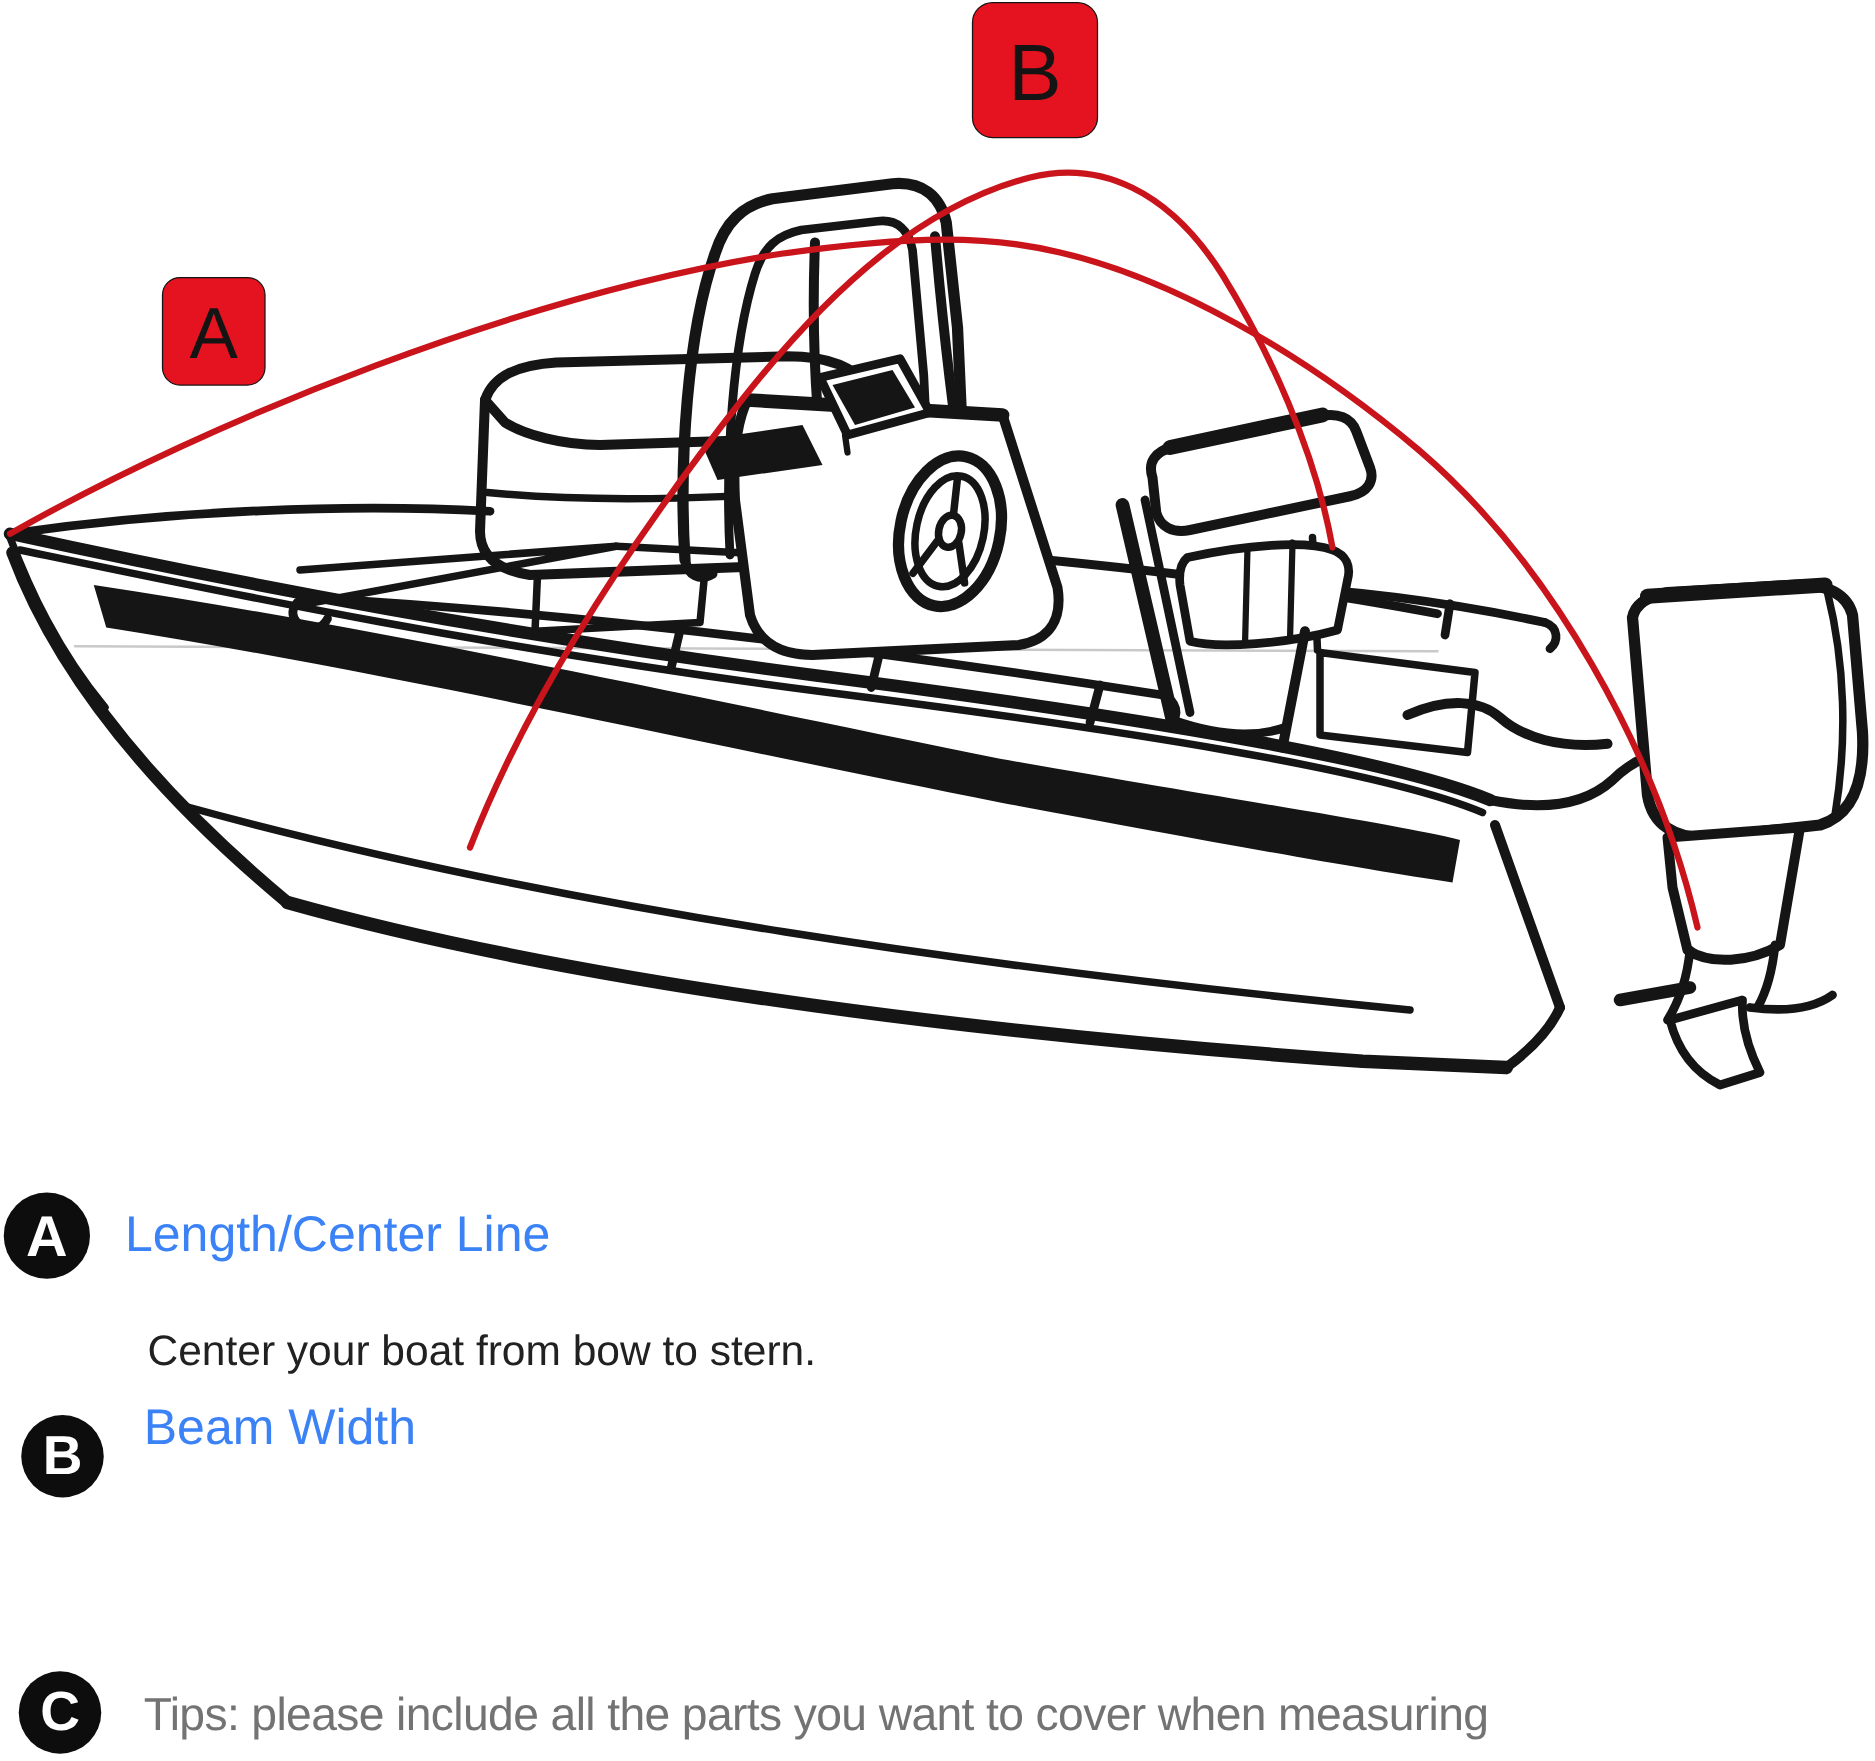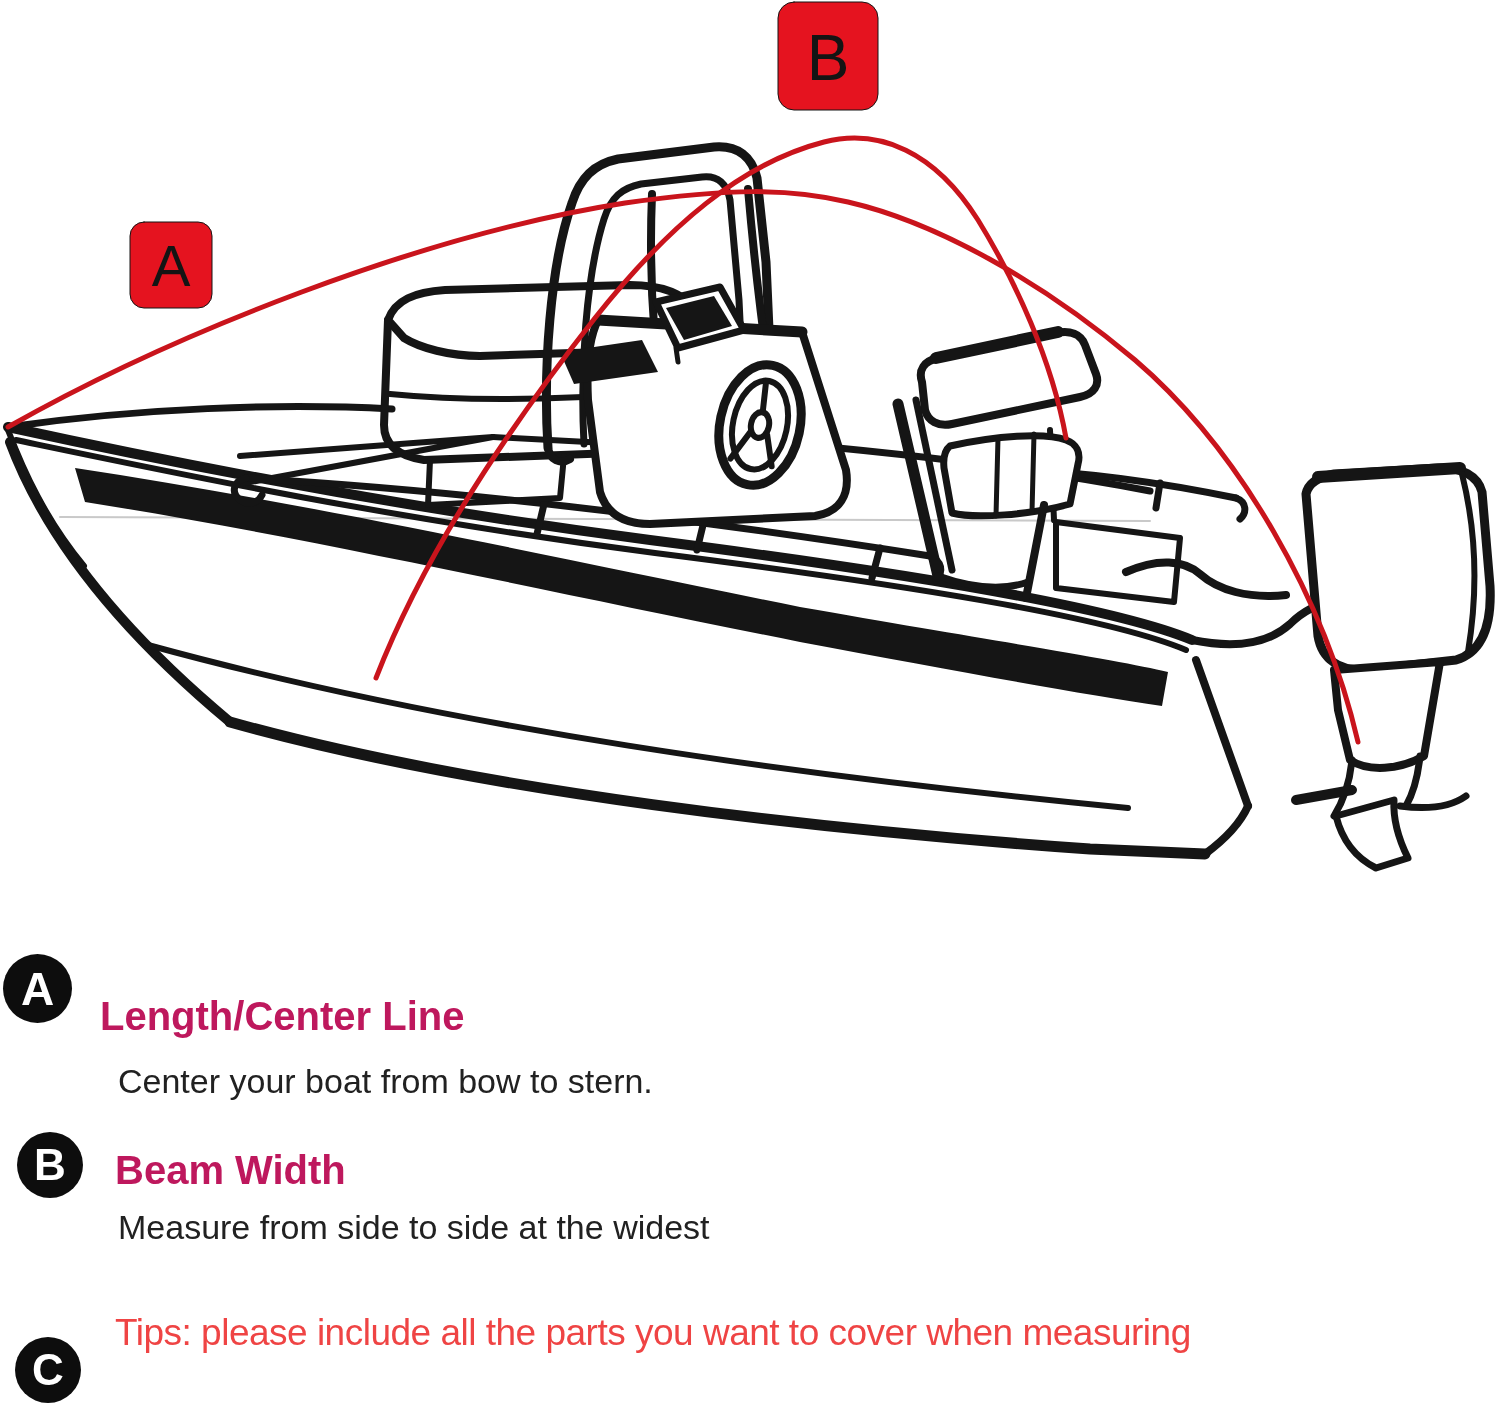--- a/index.html
+++ b/index.html
@@ -9,28 +9,28 @@
   }
   #boat-svg{position:absolute;left:0;top:0;}
   .badge{
     position:absolute;background:#0d0d0d;border-radius:50%;
     display:flex;align-items:center;justify-content:center;
     color:#ffffff;font-weight:700;
   }
   .badge-a{left:3px;top:954px;width:69px;height:69px;font-size:46px;}
   .badge-b{left:17px;top:1132px;width:66px;height:66px;font-size:44px;}
   .badge-c{left:15px;top:1337px;width:66px;height:66px;font-size:44px;}
-  .sec-title{position:absolute;font-weight:700;font-size:40px;color:#be185d;white-space:nowrap;margin-top:28px;}
+  .sec-title{position:absolute;font-weight:400;font-size:40px;color:#3b82f6;white-space:nowrap;}
   .title-a{left:100px;top:966px;}
   .title-b{left:115px;top:1120px;}
   .sec-body{position:absolute;font-weight:400;font-size:34px;color:#212121;white-space:nowrap;}
   .body-a{left:118px;top:1062px;}
   .body-b1{left:118px;top:1208px;}
   .body-b2{left:118px;top:1283px;}
-  .tips-line{position:absolute;left:115px;top:1312px;font-size:37px;color:#ef4444;white-space:nowrap;letter-spacing:-0.5px;}
+  .tips-line{position:absolute;left:115px;top:1351px;font-size:37px;color:#737373;white-space:nowrap;letter-spacing:-0.5px;}
 </style>
 </head>
 <body>
 
 <div id="stage">
 
   <svg id="boat-svg" width="1500" height="935" viewBox="0 0 1500 935">
     <g fill="none" stroke="#151515" stroke-linecap="round" stroke-linejoin="round">
 
       <path d="M 60 517 L 1150 521" stroke="#c9c9c9" stroke-width="2"></path>
@@ -159,20 +159,19 @@
   <div class="badge badge-a">
     <span>A</span>
   </div>
   <div class="sec-title title-a">Length/Center Line</div>
   <div class="sec-body body-a">Center your boat from bow to stern.</div>
 
   <div class="badge badge-b">
     <span>B</span>
   </div>
   <div class="sec-title title-b">Beam Width</div>
-  <div class="sec-body body-b1">Measure from side to side at the widest</div>
 
   <div class="badge badge-c">
     <span>C</span>
   </div>
   <div class="tips-line">Tips: please include all the parts you want to cover when measuring</div>
 
 </div>
 
 </body></html>

